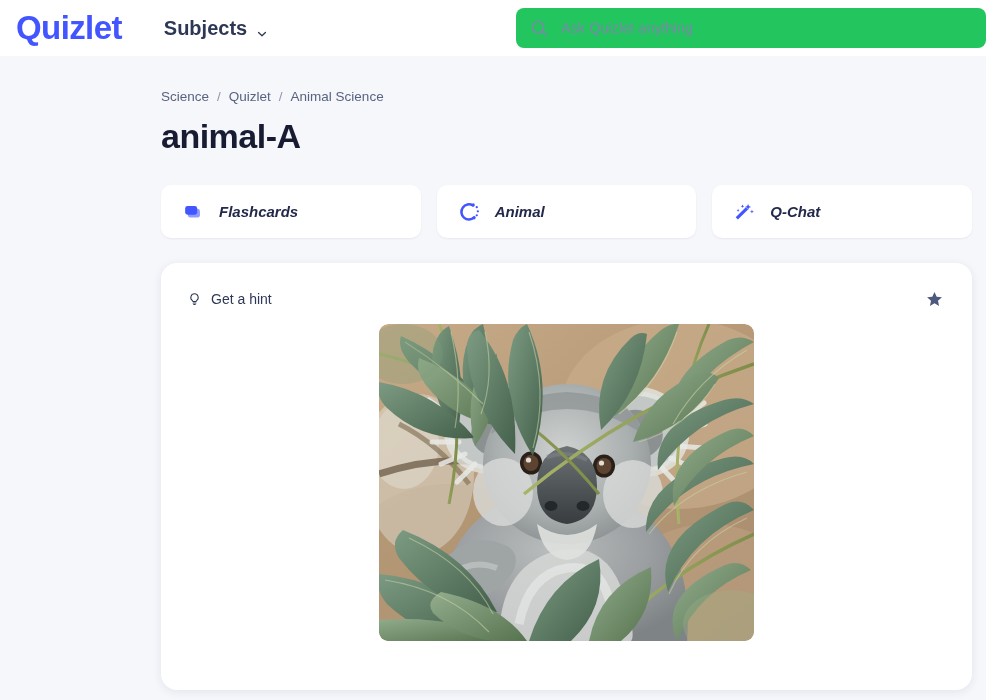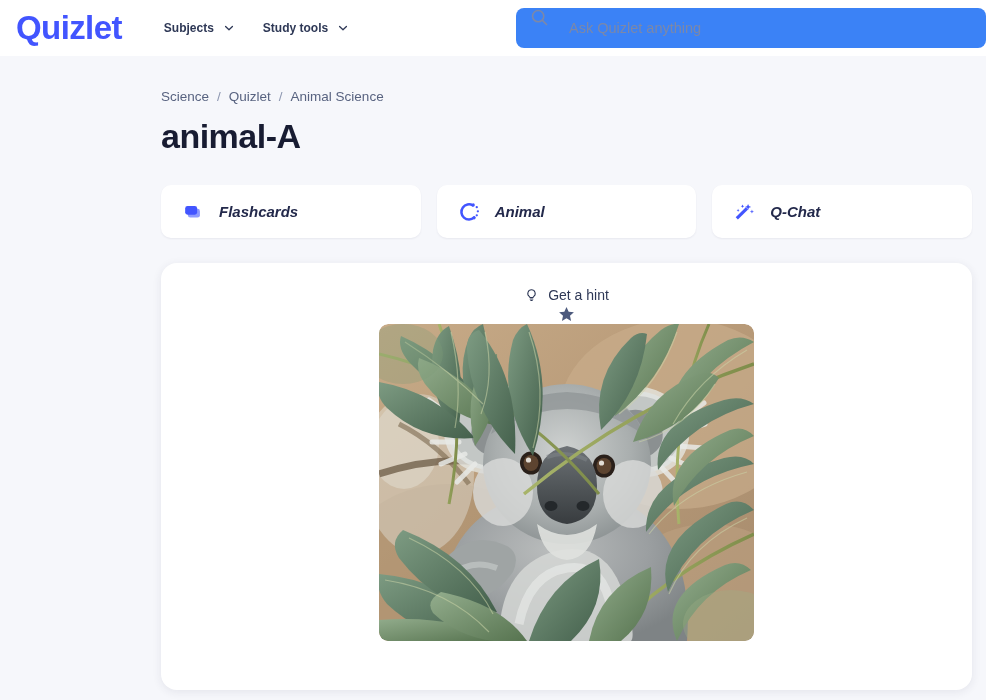--- a/index.html
+++ b/index.html
@@ -41,21 +41,21 @@
     display: flex;
     align-items: center;
     margin-left: 26px;
     gap: 8px;
   }
 
   .nav-item {
     display: flex;
     align-items: center;
     gap: 9px;
-    font-size: 12px;
+    font-size: 20px;
     font-weight: 600;
     color: #2e3856;
     padding: 8px 10px;
     border-radius: 6px;
     cursor: pointer;
     white-space: nowrap;
     justify-content: center;
   }
 
   .chev {
@@ -67,25 +67,26 @@
   .search-wrap {
     position: absolute;
     left: 516px;
     right: 0;
     top: 8px;
     height: 40px;
   }
 
   .search-box {
     height: 40px;
-    background: #3b82f6;
+    background: #22c55e;
     border-radius: 8px;
     display: flex;
+    align-items: center;
     padding: 0 14px;
-    gap: 20px;
+    gap: 12px;
     cursor: text;
   }
 
   .search-input {
     border: none;
     outline: none;
     background: transparent;
     font-family: "Liberation Sans", sans-serif;
     font-size: 14.5px;
     color: #2e3856;
@@ -171,21 +172,20 @@
     position: relative;
     padding: 24px 26px;
     overflow: hidden;
   }
 
   .hint-row {
     display: flex;
     align-items: center;
     justify-content: space-between;
     height: 24px;
-    flex-direction: column;
   }
 
   .hint {
     display: flex;
     align-items: center;
     gap: 9px;
     font-size: 14px;
     color: #2e3856;
     cursor: pointer;
     font-weight: 400;
@@ -225,28 +225,20 @@
 
     <div class="nav-item">
       <span>Subjects</span>
       <span class="chev">
         <svg viewBox="0 0 14 14" width="12" height="12" fill="none">
           <path d="M3 5.2 L7 9 L11 5.2" stroke="#2e3856" stroke-width="1.5" stroke-linecap="round" stroke-linejoin="round"></path>
         </svg>
       </span>
     </div>
 
-    <div class="nav-item">
-      <span>Study tools</span>
-      <span class="chev">
-        <svg viewBox="0 0 14 14" width="12" height="12" fill="none">
-          <path d="M3 5.2 L7 9 L11 5.2" stroke="#2e3856" stroke-width="1.5" stroke-linecap="round" stroke-linejoin="round"></path>
-        </svg>
-      </span>
-    </div>
 
   </div>
 
   <div class="search-wrap">
     <div class="search-box">
       <span style="line-height:0;">
         <svg viewBox="0 0 20 20" width="19" height="19" fill="none">
           <circle cx="8.6" cy="8.6" r="5.9" stroke="#7c88a8" stroke-width="1.7"></circle>
           <path d="M13.1 13.1 L17.4 17.4" stroke="#7c88a8" stroke-width="1.7" stroke-linecap="round"></path>
         </svg>

